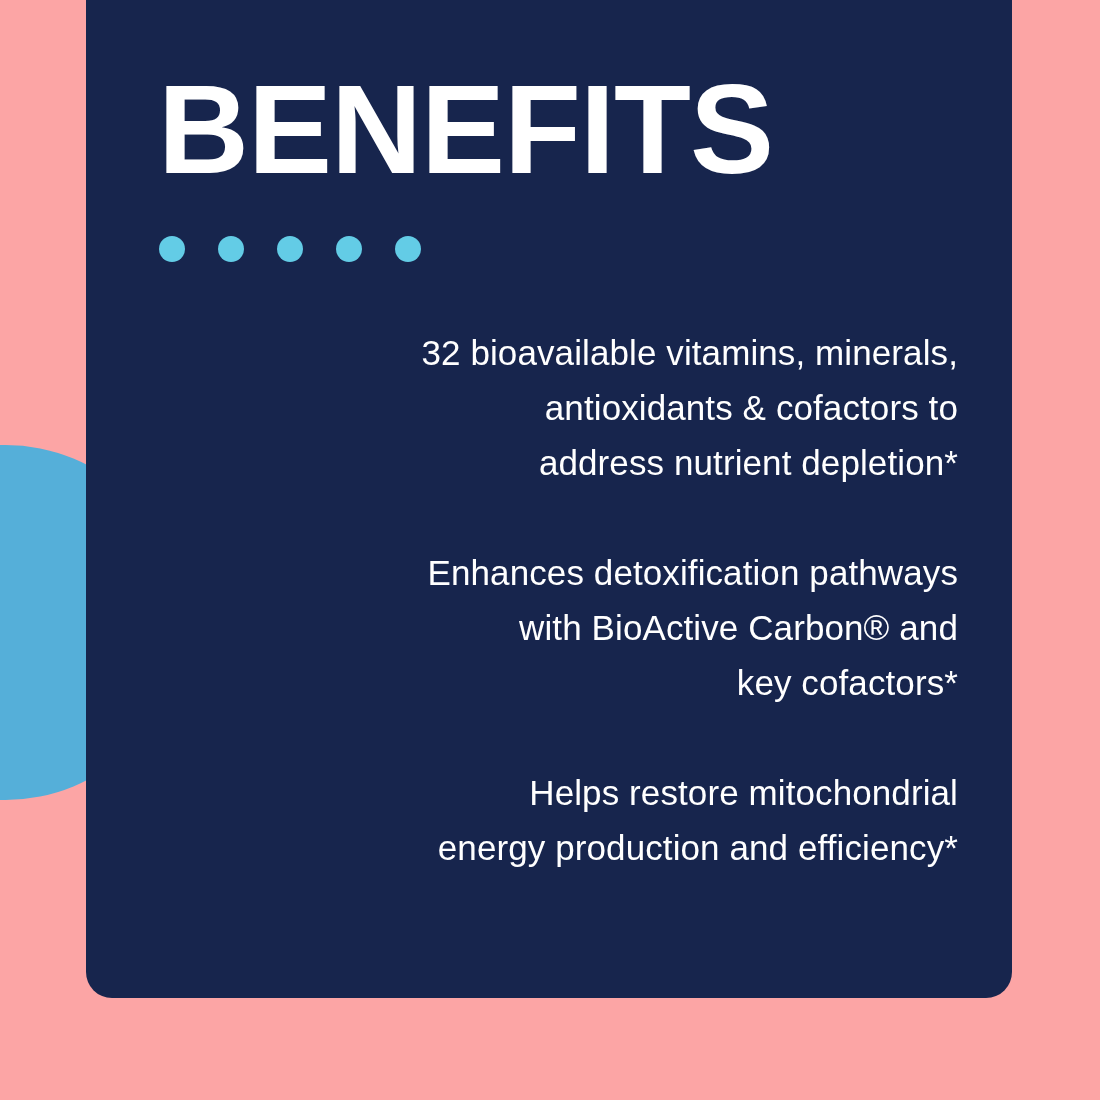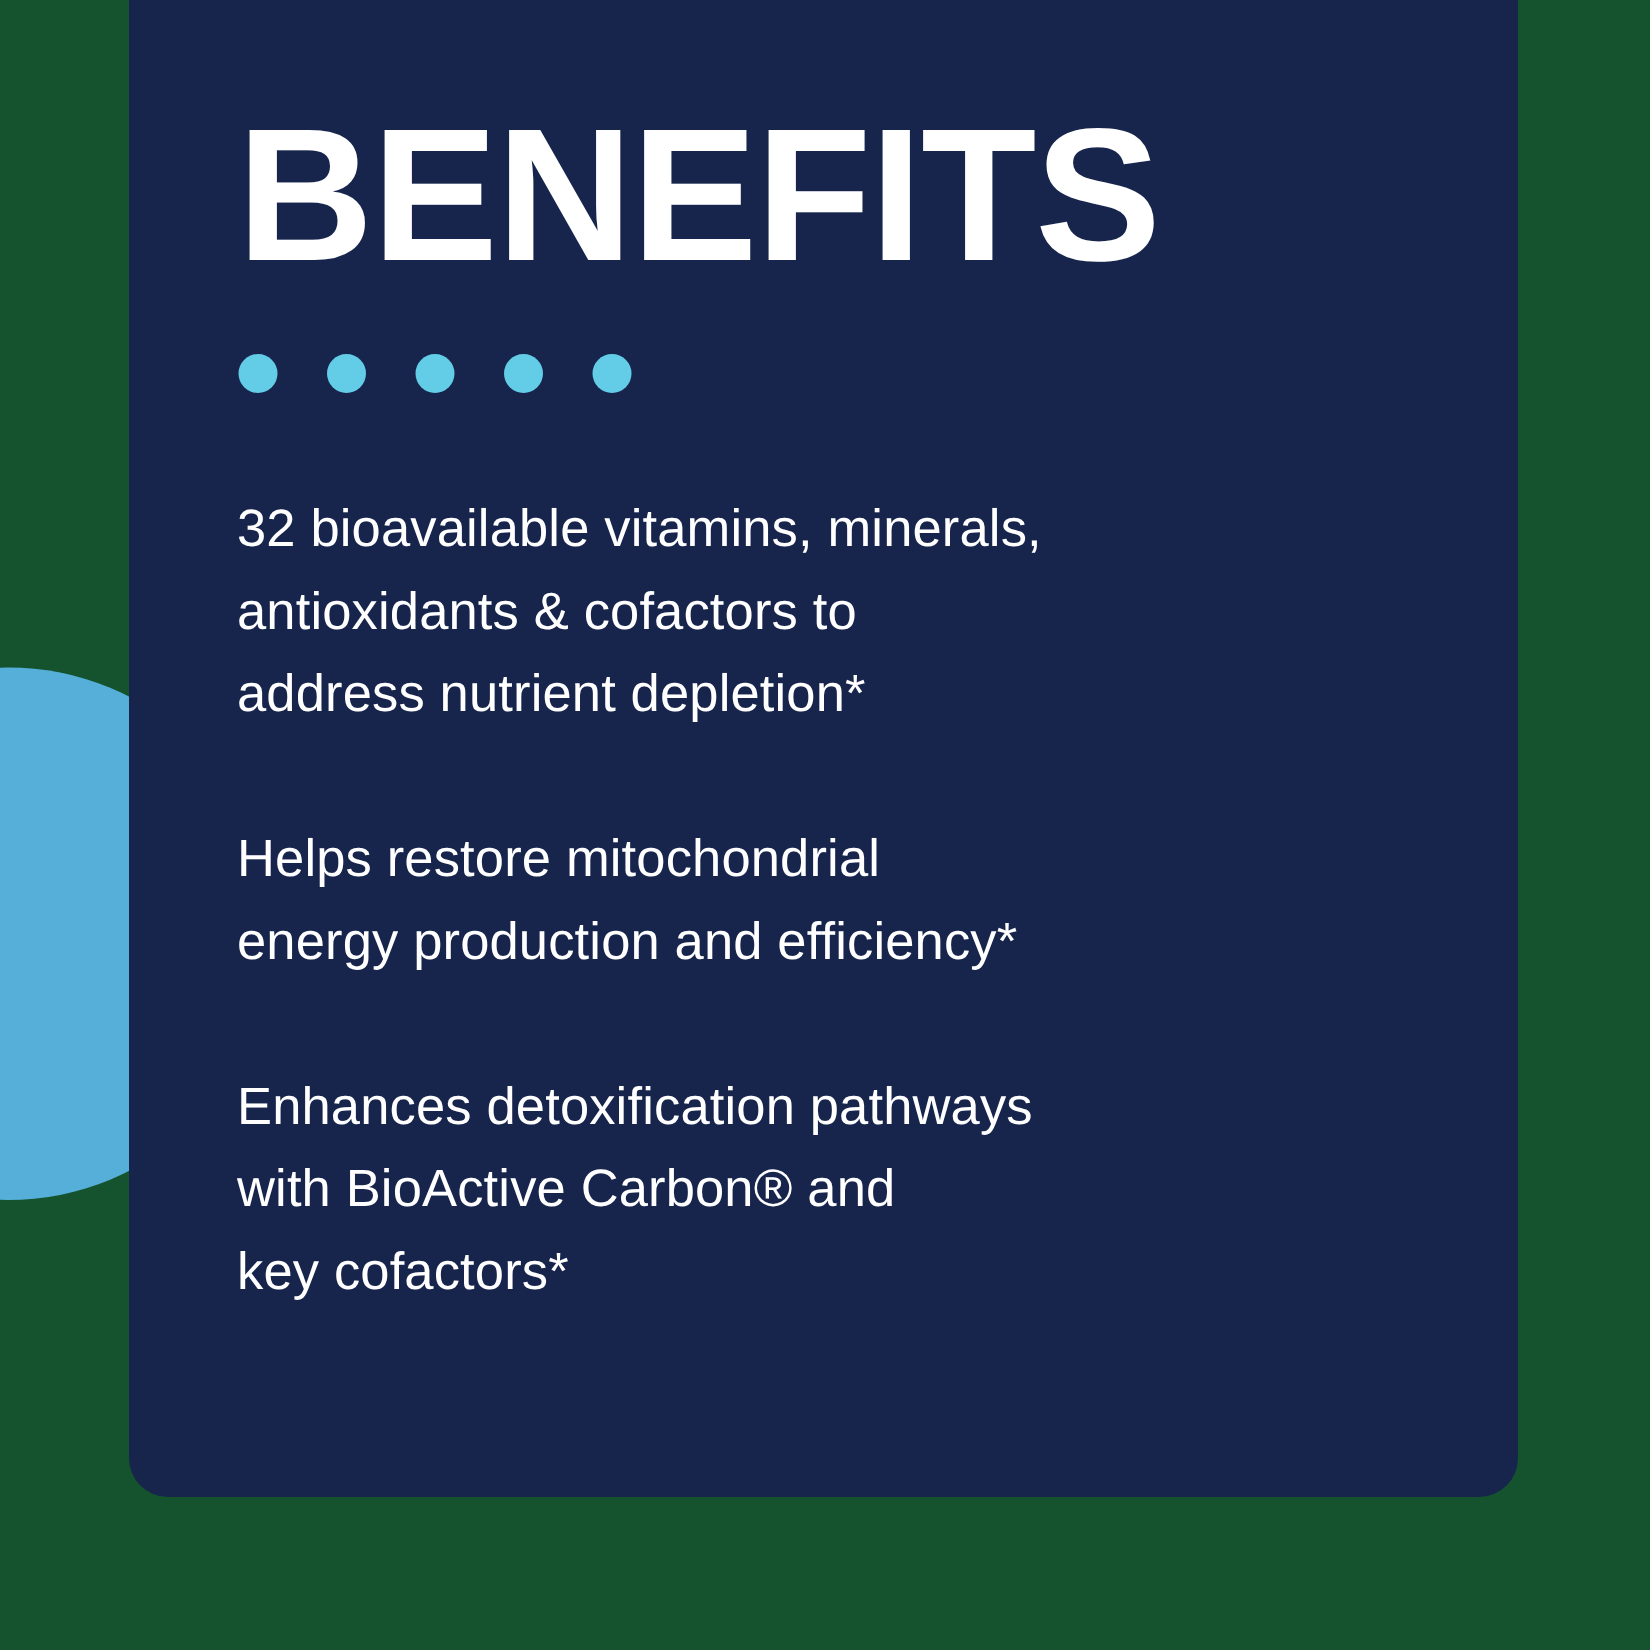--- a/index.html
+++ b/index.html
@@ -11,22 +11,23 @@
     height: 1100px;
     background: #ffffff;
     font-family: "Liberation Sans", "DejaVu Sans", sans-serif;
     overflow: hidden;
   }
 
   #stage {
     position: relative;
     width: 1100px;
     height: 1100px;
-    background: #14532d;
+    background: #fca5a5;
     overflow: hidden;
+    text-align: right;
   }
 
   
   .deco-circle {
     position: absolute;
     left: -172px;
     top: 445px;
     width: 355px;
     height: 355px;
     border-radius: 50%;
@@ -125,22 +126,22 @@
         <span class="dot"></span>
         <span class="dot"></span>
         <span class="dot"></span>
         <span class="dot"></span>
       </div>
 
       <div class="benefit-list">
         <p class="benefit-item">32 bioavailable vitamins, minerals,
 antioxidants  &amp; cofactors to
 address nutrient depletion*</p>
-        <p class="benefit-item">Helps restore mitochondrial
-energy production and efficiency*</p>
         <p class="benefit-item">Enhances detoxification pathways
 with BioActive Carbon® and
 key cofactors*</p>
+        <p class="benefit-item">Helps restore mitochondrial
+energy production and efficiency*</p>
       </div>
 
     </div>
   </div>
 </div>
 
 </body></html>

